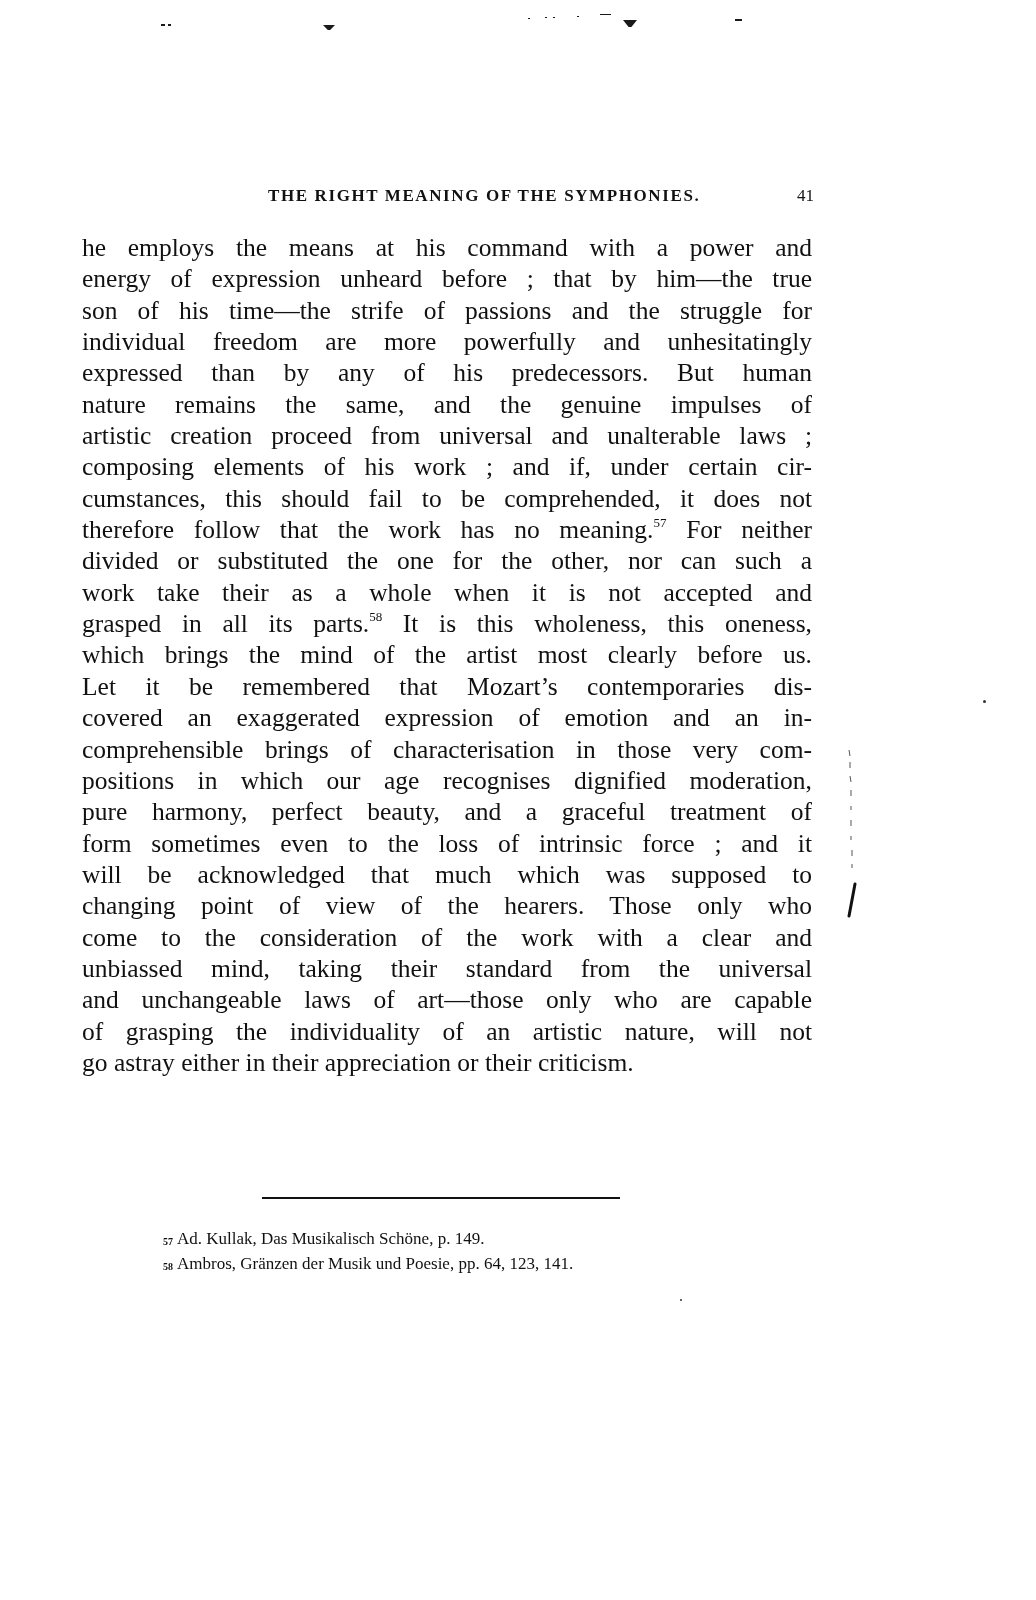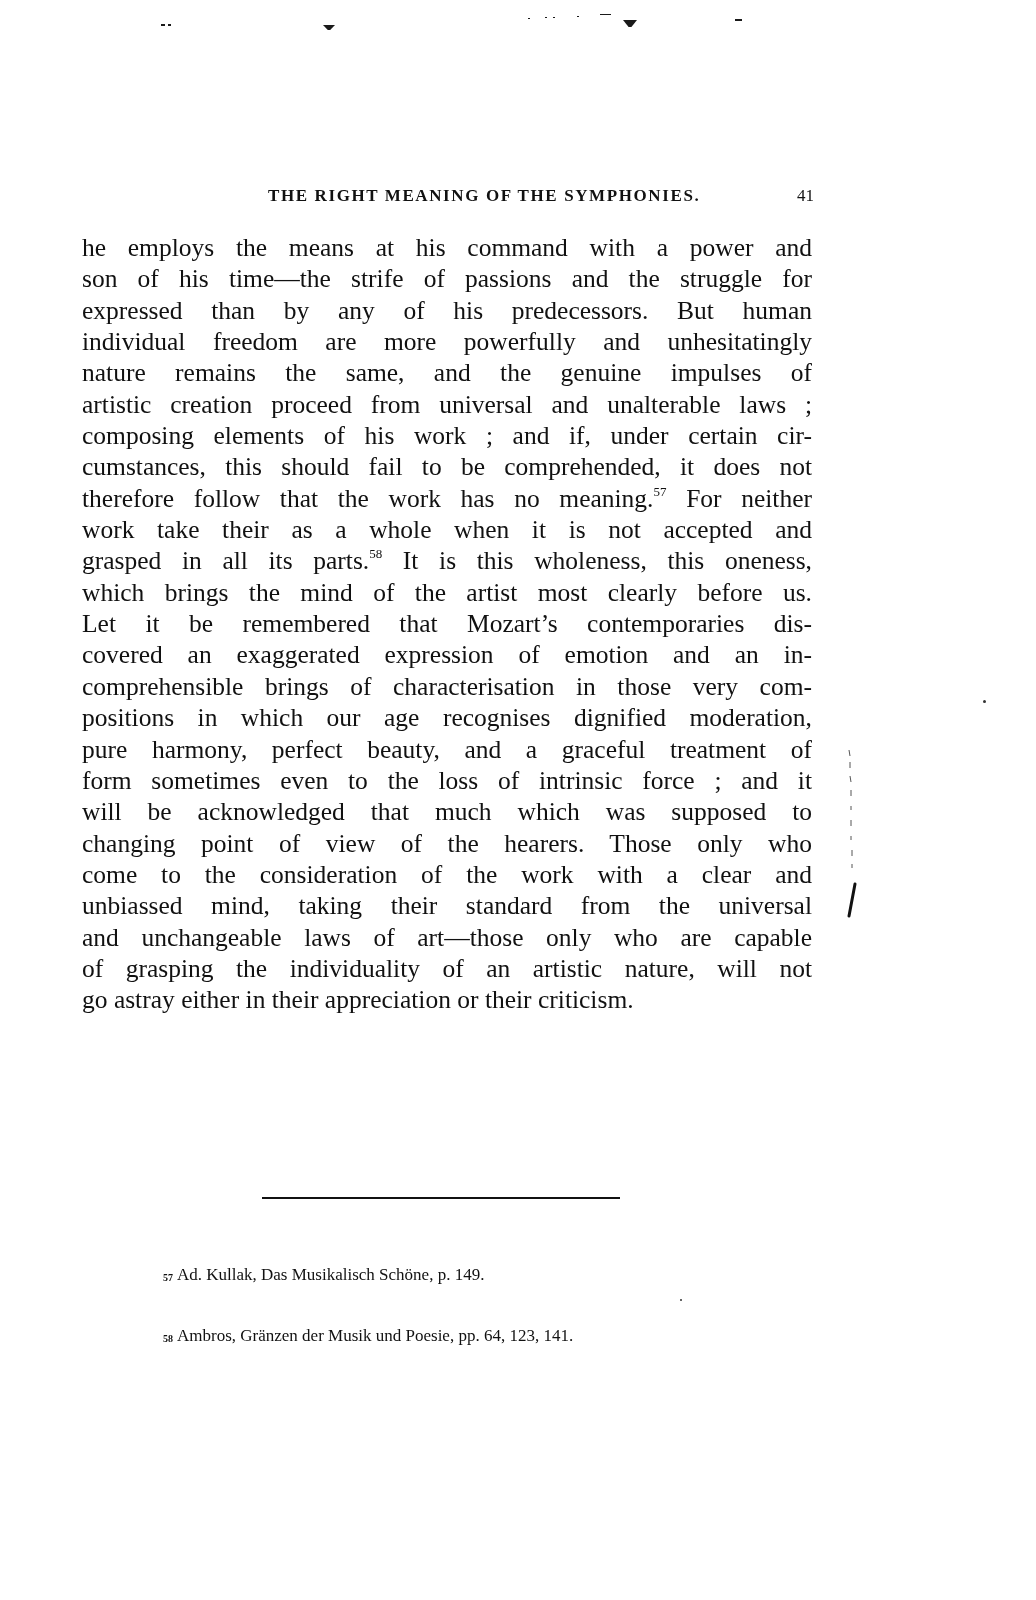--- a/index.html
+++ b/index.html
@@ -96,21 +96,20 @@
     top: 1226px;
     left: 163px;
     width: 620px;
   }
   .footnote {
     font-size: 17px;
     line-height: 25px;
     height: 25px;
     font-family: "Liberation Serif", serif;
     white-space: nowrap;
-    margin-top: 36px;
   }
   .footnote .fn-mark {
     font-size: 10px;
     font-weight: bold;
     vertical-align: top;
     position: relative;
     top: 3px;
     margin-right: 4px;
   }
   
@@ -145,28 +144,30 @@
   <div class="artifact" style="left:623px;top:20px;width:14px;height:7px;clip-path:polygon(0 0,100% 0,60% 100%,40% 100%);"></div>
   <div class="artifact" style="left:735px;top:19px;width:7px;height:2px;"></div>
 
   <div class="running-head">
     <span class="running-title">THE RIGHT MEANING OF THE SYMPHONIES.</span>
     <span class="page-number">41</span>
   </div>
 
   <div class="body-text">
     <div class="line"><span class="fitter">he employs the means at his command with a power and</span></div>
+    <div class="line"><span class="fitter">energy of expression unheard before ; that by him—the true</span></div>
     <div class="line"><span class="fitter">son of his time—the strife of passions and the struggle for</span></div>
+    <div class="line"><span class="fitter">individual freedom are more powerfully and unhesitatingly</span></div>
     <div class="line"><span class="fitter">expressed than by any of his predecessors. But human</span></div>
-    <div class="line"><span class="fitter">individual freedom are more powerfully and unhesitatingly</span></div>
     <div class="line"><span class="fitter">nature remains the same, and the genuine impulses of</span></div>
     <div class="line"><span class="fitter">artistic creation proceed from universal and unalterable laws ;</span></div>
     <div class="line"><span class="fitter">composing elements of his work ; and if, under certain cir-</span></div>
     <div class="line"><span class="fitter">cumstances, this should fail to be comprehended, it does not</span></div>
     <div class="line"><span class="fitter"><span>therefore follow that the work has no meaning.</span><sup class="fn-ref">57</sup><span> For neither</span></span></div>
+    <div class="line"><span class="fitter">divided or substituted the one for the other, nor can such a</span></div>
     <div class="line"><span class="fitter">work take their as a whole when it is not accepted and</span></div>
     <div class="line"><span class="fitter"><span>grasped in all its parts.</span><sup class="fn-ref">58</sup><span> It is this wholeness, this oneness,</span></span></div>
     <div class="line"><span class="fitter">which brings the mind of the artist most clearly before us.</span></div>
     <div class="line"><span class="fitter">Let it be remembered that Mozart’s contemporaries dis-</span></div>
     <div class="line"><span class="fitter">covered an exaggerated expression of emotion and an in-</span></div>
     <div class="line"><span class="fitter">comprehensible brings of characterisation in those very com-</span></div>
     <div class="line"><span class="fitter">positions in which our age recognises dignified moderation,</span></div>
     <div class="line"><span class="fitter">pure harmony, perfect beauty, and a graceful treatment of</span></div>
     <div class="line"><span class="fitter">form sometimes even to the loss of intrinsic force ; and it</span></div>
     <div class="line"><span class="fitter">will be acknowledged that much which was supposed to</span></div>

